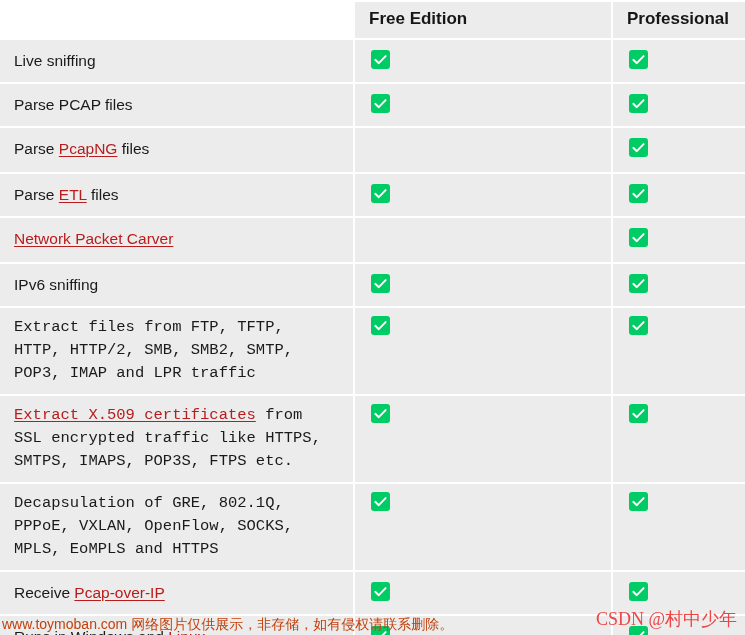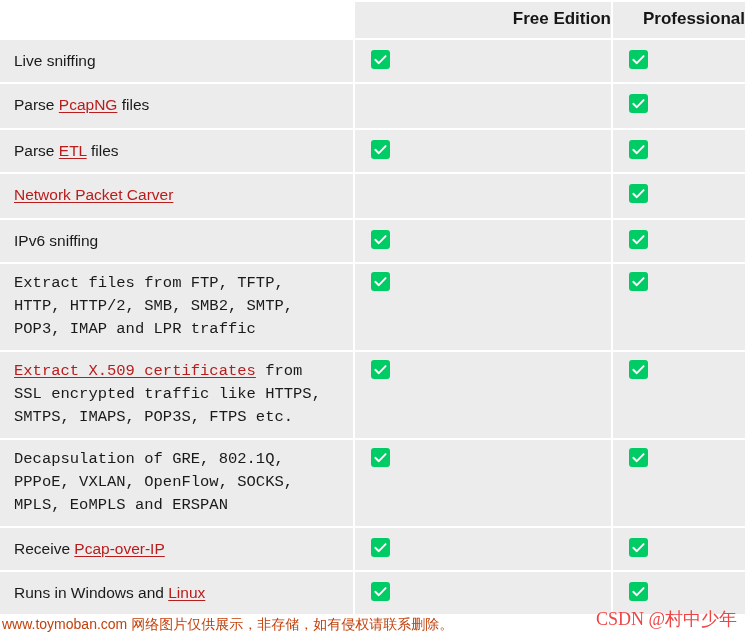--- a/index.html
+++ b/index.html
@@ -23,21 +23,21 @@
   
   col.c-feature { width: 353px; }
   col.c-free    { width: 258px; }
   col.c-pro     { width: 134px; }
 
   thead th {
     background: #ececec;
     font-size: 17px;
     font-weight: bold;
     color: #161616;
-    text-align: right;
+    text-align: left;
     padding: 7px 0 9px 14px;
     vertical-align: middle;
     height: 32px;
     border-left: 2px solid #ffffff;
   }
   thead th.th-feature {
     background: #ffffff;
     border-left: none;
   }
 
@@ -126,20 +126,29 @@
         <tr class="">
           <td class="td-feature">Live sniffing</td>
           <td class="td-mark"><span class="check"><svg viewBox="0 0 19 19" xmlns="http://www.w3.org/2000/svg">
                 <path d="M4.3 9.8 L7.8 13.2 L14.6 6.1" fill="none" stroke="#ffffff" stroke-width="1.9" stroke-linecap="round" stroke-linejoin="round"></path>
               </svg></span></td>
           <td class="td-mark"><span class="check"><svg viewBox="0 0 19 19" xmlns="http://www.w3.org/2000/svg">
                 <path d="M4.3 9.8 L7.8 13.2 L14.6 6.1" fill="none" stroke="#ffffff" stroke-width="1.9" stroke-linecap="round" stroke-linejoin="round"></path>
               </svg></span></td>
         </tr>
         <tr class="">
+          <td class="td-feature">Parse PCAP files</td>
+          <td class="td-mark"><span class="check"><svg viewBox="0 0 19 19" xmlns="http://www.w3.org/2000/svg">
+                <path d="M4.3 9.8 L7.8 13.2 L14.6 6.1" fill="none" stroke="#ffffff" stroke-width="1.9" stroke-linecap="round" stroke-linejoin="round"></path>
+              </svg></span></td>
+          <td class="td-mark"><span class="check"><svg viewBox="0 0 19 19" xmlns="http://www.w3.org/2000/svg">
+                <path d="M4.3 9.8 L7.8 13.2 L14.6 6.1" fill="none" stroke="#ffffff" stroke-width="1.9" stroke-linecap="round" stroke-linejoin="round"></path>
+              </svg></span></td>
+        </tr>
+        <tr class="">
           <td class="td-feature">Parse <span class="lnk">PcapNG</span> files</td>
           <td class="td-mark"><span class="check-empty"></span></td>
           <td class="td-mark"><span class="check"><svg viewBox="0 0 19 19" xmlns="http://www.w3.org/2000/svg">
                 <path d="M4.3 9.8 L7.8 13.2 L14.6 6.1" fill="none" stroke="#ffffff" stroke-width="1.9" stroke-linecap="round" stroke-linejoin="round"></path>
               </svg></span></td>
         </tr>
         <tr class="">
           <td class="td-feature">Parse <span class="lnk">ETL</span> files</td>
           <td class="td-mark"><span class="check"><svg viewBox="0 0 19 19" xmlns="http://www.w3.org/2000/svg">
                 <path d="M4.3 9.8 L7.8 13.2 L14.6 6.1" fill="none" stroke="#ffffff" stroke-width="1.9" stroke-linecap="round" stroke-linejoin="round"></path>
@@ -176,21 +185,21 @@
         <tr class="row-tall">
           <td class="td-feature"><span class="lnk">Extract X.509 certificates</span> from SSL encrypted traffic like HTTPS, SMTPS, IMAPS, POP3S, FTPS etc.</td>
           <td class="td-mark"><span class="check"><svg viewBox="0 0 19 19" xmlns="http://www.w3.org/2000/svg">
                 <path d="M4.3 9.8 L7.8 13.2 L14.6 6.1" fill="none" stroke="#ffffff" stroke-width="1.9" stroke-linecap="round" stroke-linejoin="round"></path>
               </svg></span></td>
           <td class="td-mark"><span class="check"><svg viewBox="0 0 19 19" xmlns="http://www.w3.org/2000/svg">
                 <path d="M4.3 9.8 L7.8 13.2 L14.6 6.1" fill="none" stroke="#ffffff" stroke-width="1.9" stroke-linecap="round" stroke-linejoin="round"></path>
               </svg></span></td>
         </tr>
         <tr class="row-tall">
-          <td class="td-feature">Decapsulation of GRE, 802.1Q, PPPoE, VXLAN, OpenFlow, SOCKS, MPLS, EoMPLS and ERSPAN</td>
+          <td class="td-feature">Decapsulation of GRE, 802.1Q, PPPoE, VXLAN, OpenFlow, SOCKS, MPLS, EoMPLS and HTTPS</td>
           <td class="td-mark"><span class="check"><svg viewBox="0 0 19 19" xmlns="http://www.w3.org/2000/svg">
                 <path d="M4.3 9.8 L7.8 13.2 L14.6 6.1" fill="none" stroke="#ffffff" stroke-width="1.9" stroke-linecap="round" stroke-linejoin="round"></path>
               </svg></span></td>
           <td class="td-mark"><span class="check"><svg viewBox="0 0 19 19" xmlns="http://www.w3.org/2000/svg">
                 <path d="M4.3 9.8 L7.8 13.2 L14.6 6.1" fill="none" stroke="#ffffff" stroke-width="1.9" stroke-linecap="round" stroke-linejoin="round"></path>
               </svg></span></td>
         </tr>
         <tr class="">
           <td class="td-feature">Receive <span class="lnk">Pcap-over-IP</span></td>
           <td class="td-mark"><span class="check"><svg viewBox="0 0 19 19" xmlns="http://www.w3.org/2000/svg">

